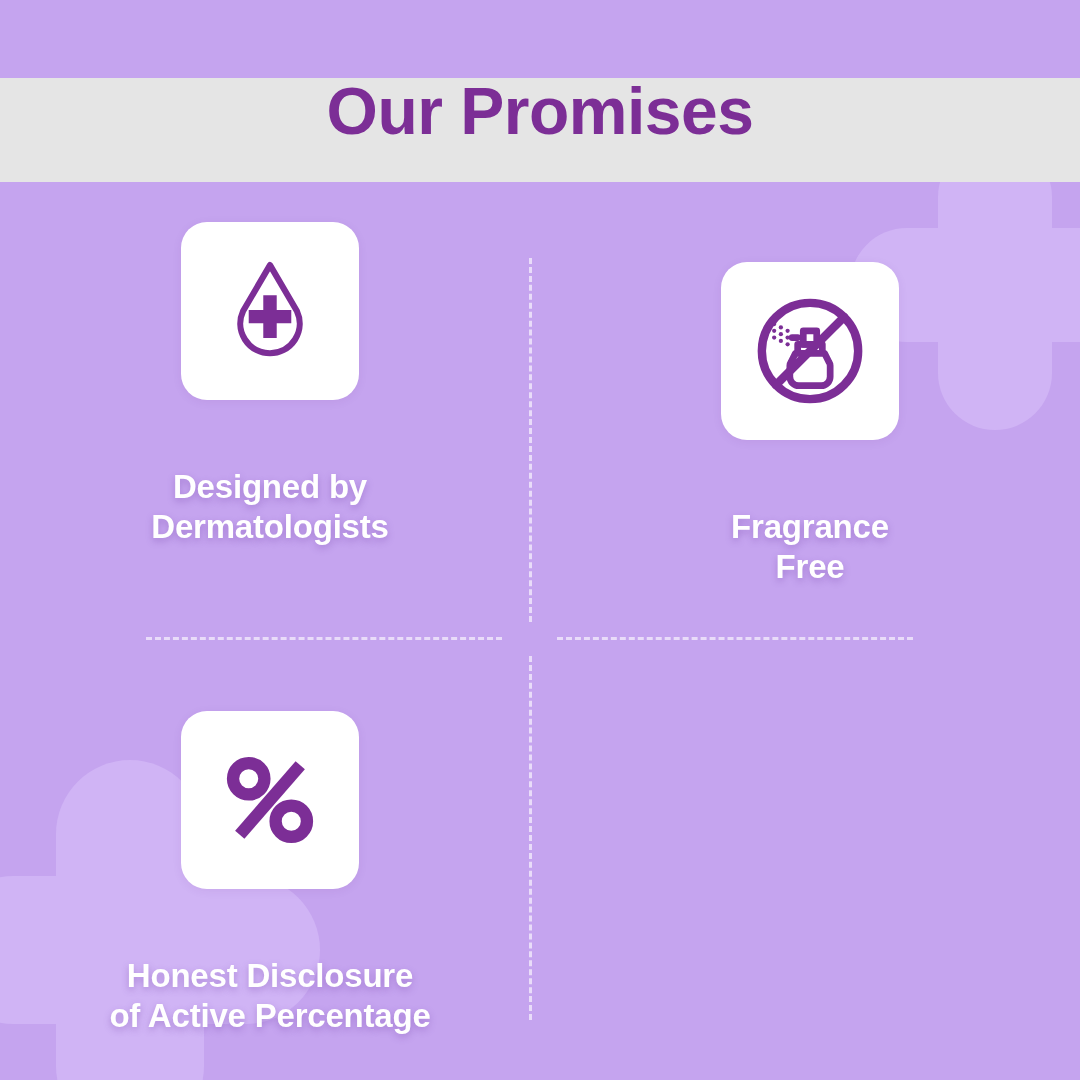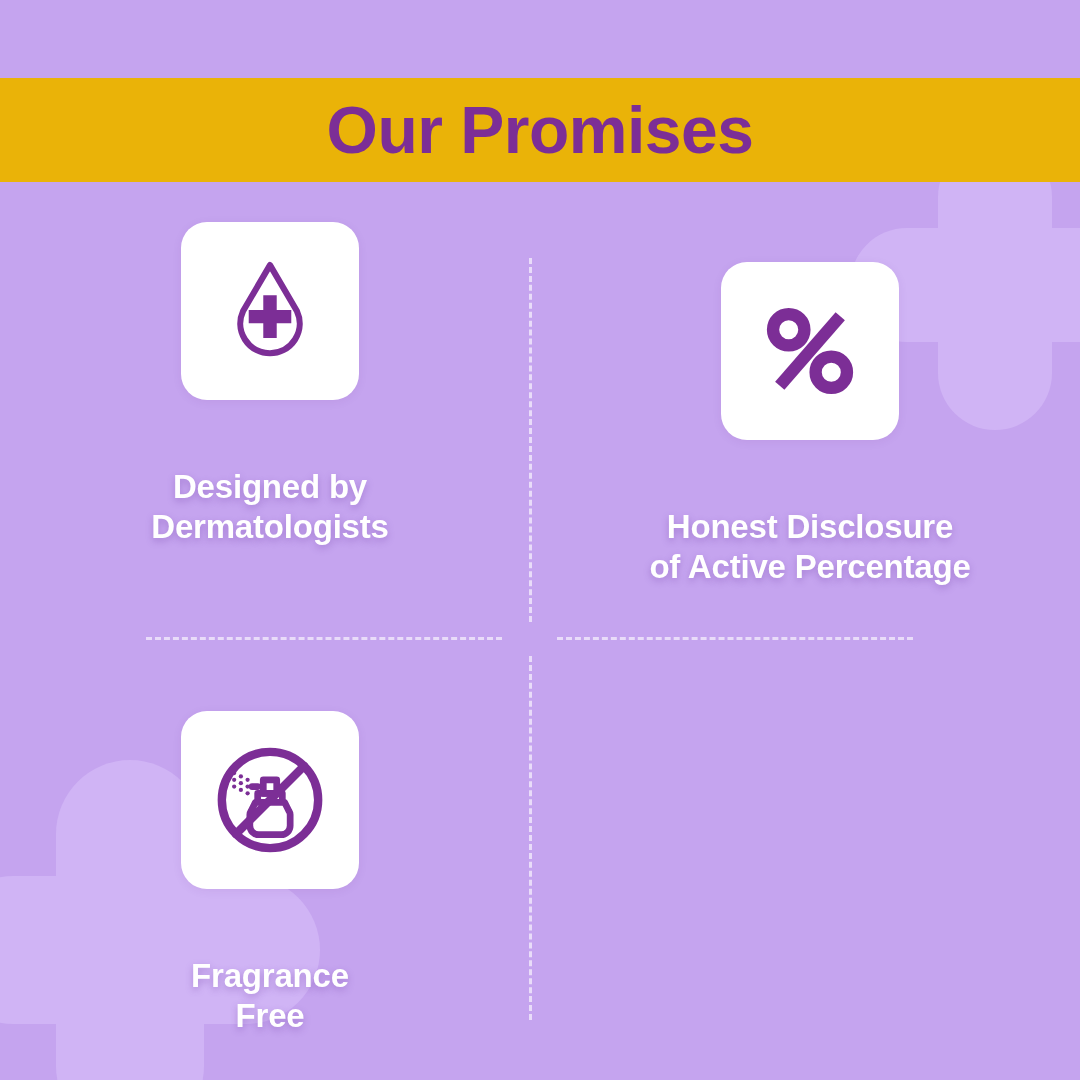--- a/index.html
+++ b/index.html
@@ -63,23 +63,23 @@
     bottom: -60px;
   }
 
   
   .header-band {
     position: absolute;
     left: 0;
     top: 78px;
     width: 1080px;
     height: 104px;
-    background: #eab308;
+    background: #e5e5e5;
     display: flex;
-    align-items: center;
+    align-items: flex-start;
     justify-content: center;
   }
   .page-title {
     color: #7c2e96;
     font-size: 66px;
     font-weight: bold;
     letter-spacing: -0.5px;
     line-height: 1;
     margin: 0;
     white-space: nowrap;
@@ -200,32 +200,20 @@
       <div class="icon-card">
         <svg viewBox="0 0 100 100" fill="none" stroke="#7c2e96" stroke-width="5.5" stroke-linecap="round" stroke-linejoin="round">
           <path d="M50 9 L74 50 A26.5 26.5 0 1 1 26 50 Z"></path>
           <path d="M50 36 L50 74 M31 55 L69 55" stroke-width="12" stroke-linecap="butt"></path>
         </svg>
       </div>
       <div class="promise-label">Designed by
 Dermatologists</div>
     </div>
 
-
-    <div class="cell r2">
-      <div class="icon-card">
-        <svg viewBox="0 0 100 100" fill="none" stroke="#7c2e96" stroke-linecap="butt">
-          <circle cx="31" cy="31" r="14" stroke-width="11"></circle>
-          <circle cx="69" cy="69" r="14" stroke-width="11"></circle>
-          <path d="M77 19 L23 81" stroke-width="11"></path>
-        </svg>
-      </div>
-      <div class="promise-label">Honest Disclosure
-of Active Percentage</div>
-    </div>
 
     <div class="cell r2">
       <div class="icon-card">
         <svg viewBox="0 0 100 100" fill="none" stroke="#7c2e96" stroke-linecap="round" stroke-linejoin="round">
 
           <path d="M37 52 L33 60 A6 6 0 0 0 32 63 L32 73 A8 8 0 0 0 40 81 L60 81 A8 8 0 0 0 68 73 L68 63 A6 6 0 0 0 67 60 L63 52 Z" stroke-width="6"></path>
 
           <path d="M39 44 L61 44 L61 52 L39 52 Z" stroke-width="6"></path>
 
           <path d="M44 32 L56 32 L56 44 L44 44 Z" stroke-width="6"></path>
@@ -245,14 +233,26 @@
           </g>
 
           <circle cx="50" cy="50" r="43" stroke-width="7.5"></circle>
           <path d="M19.6 80.4 L80.4 19.6" stroke-width="7.5"></path>
         </svg>
       </div>
       <div class="promise-label">Fragrance
 Free</div>
     </div>
 
+    <div class="cell r2">
+      <div class="icon-card">
+        <svg viewBox="0 0 100 100" fill="none" stroke="#7c2e96" stroke-linecap="butt">
+          <circle cx="31" cy="31" r="14" stroke-width="11"></circle>
+          <circle cx="69" cy="69" r="14" stroke-width="11"></circle>
+          <path d="M77 19 L23 81" stroke-width="11"></path>
+        </svg>
+      </div>
+      <div class="promise-label">Honest Disclosure
+of Active Percentage</div>
+    </div>
+
   </div>
 </div>
 
 </body></html>

